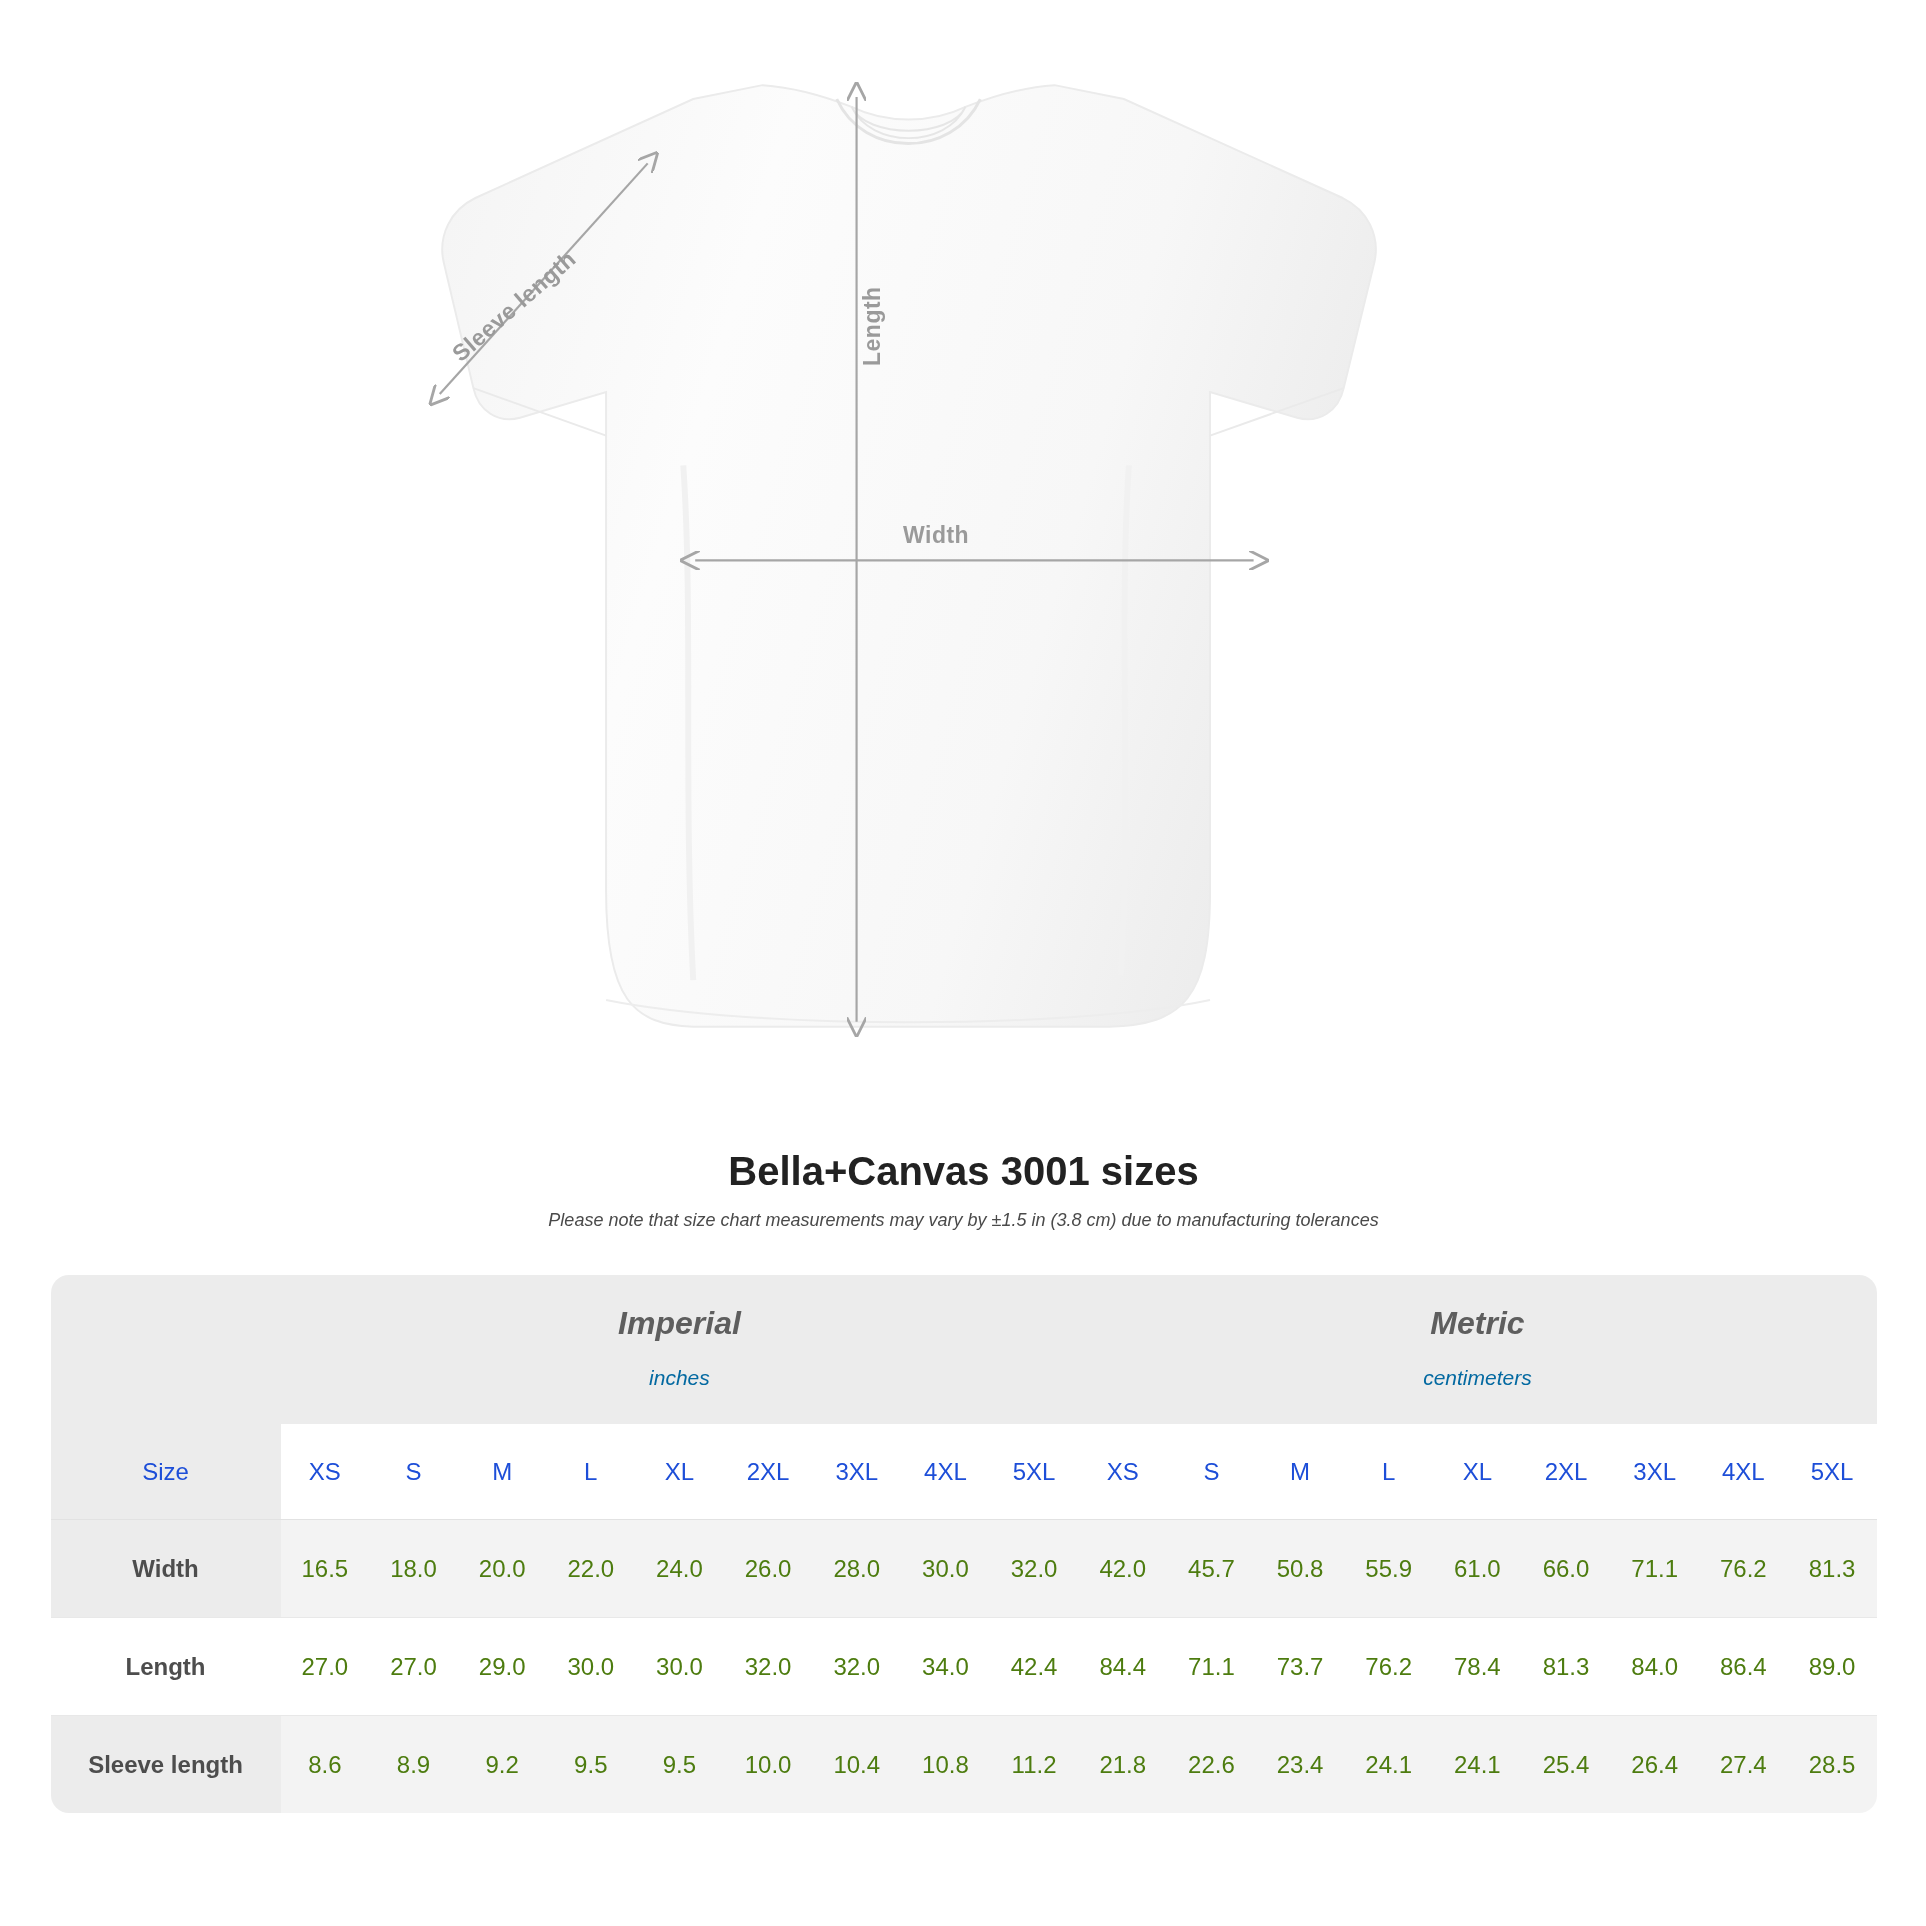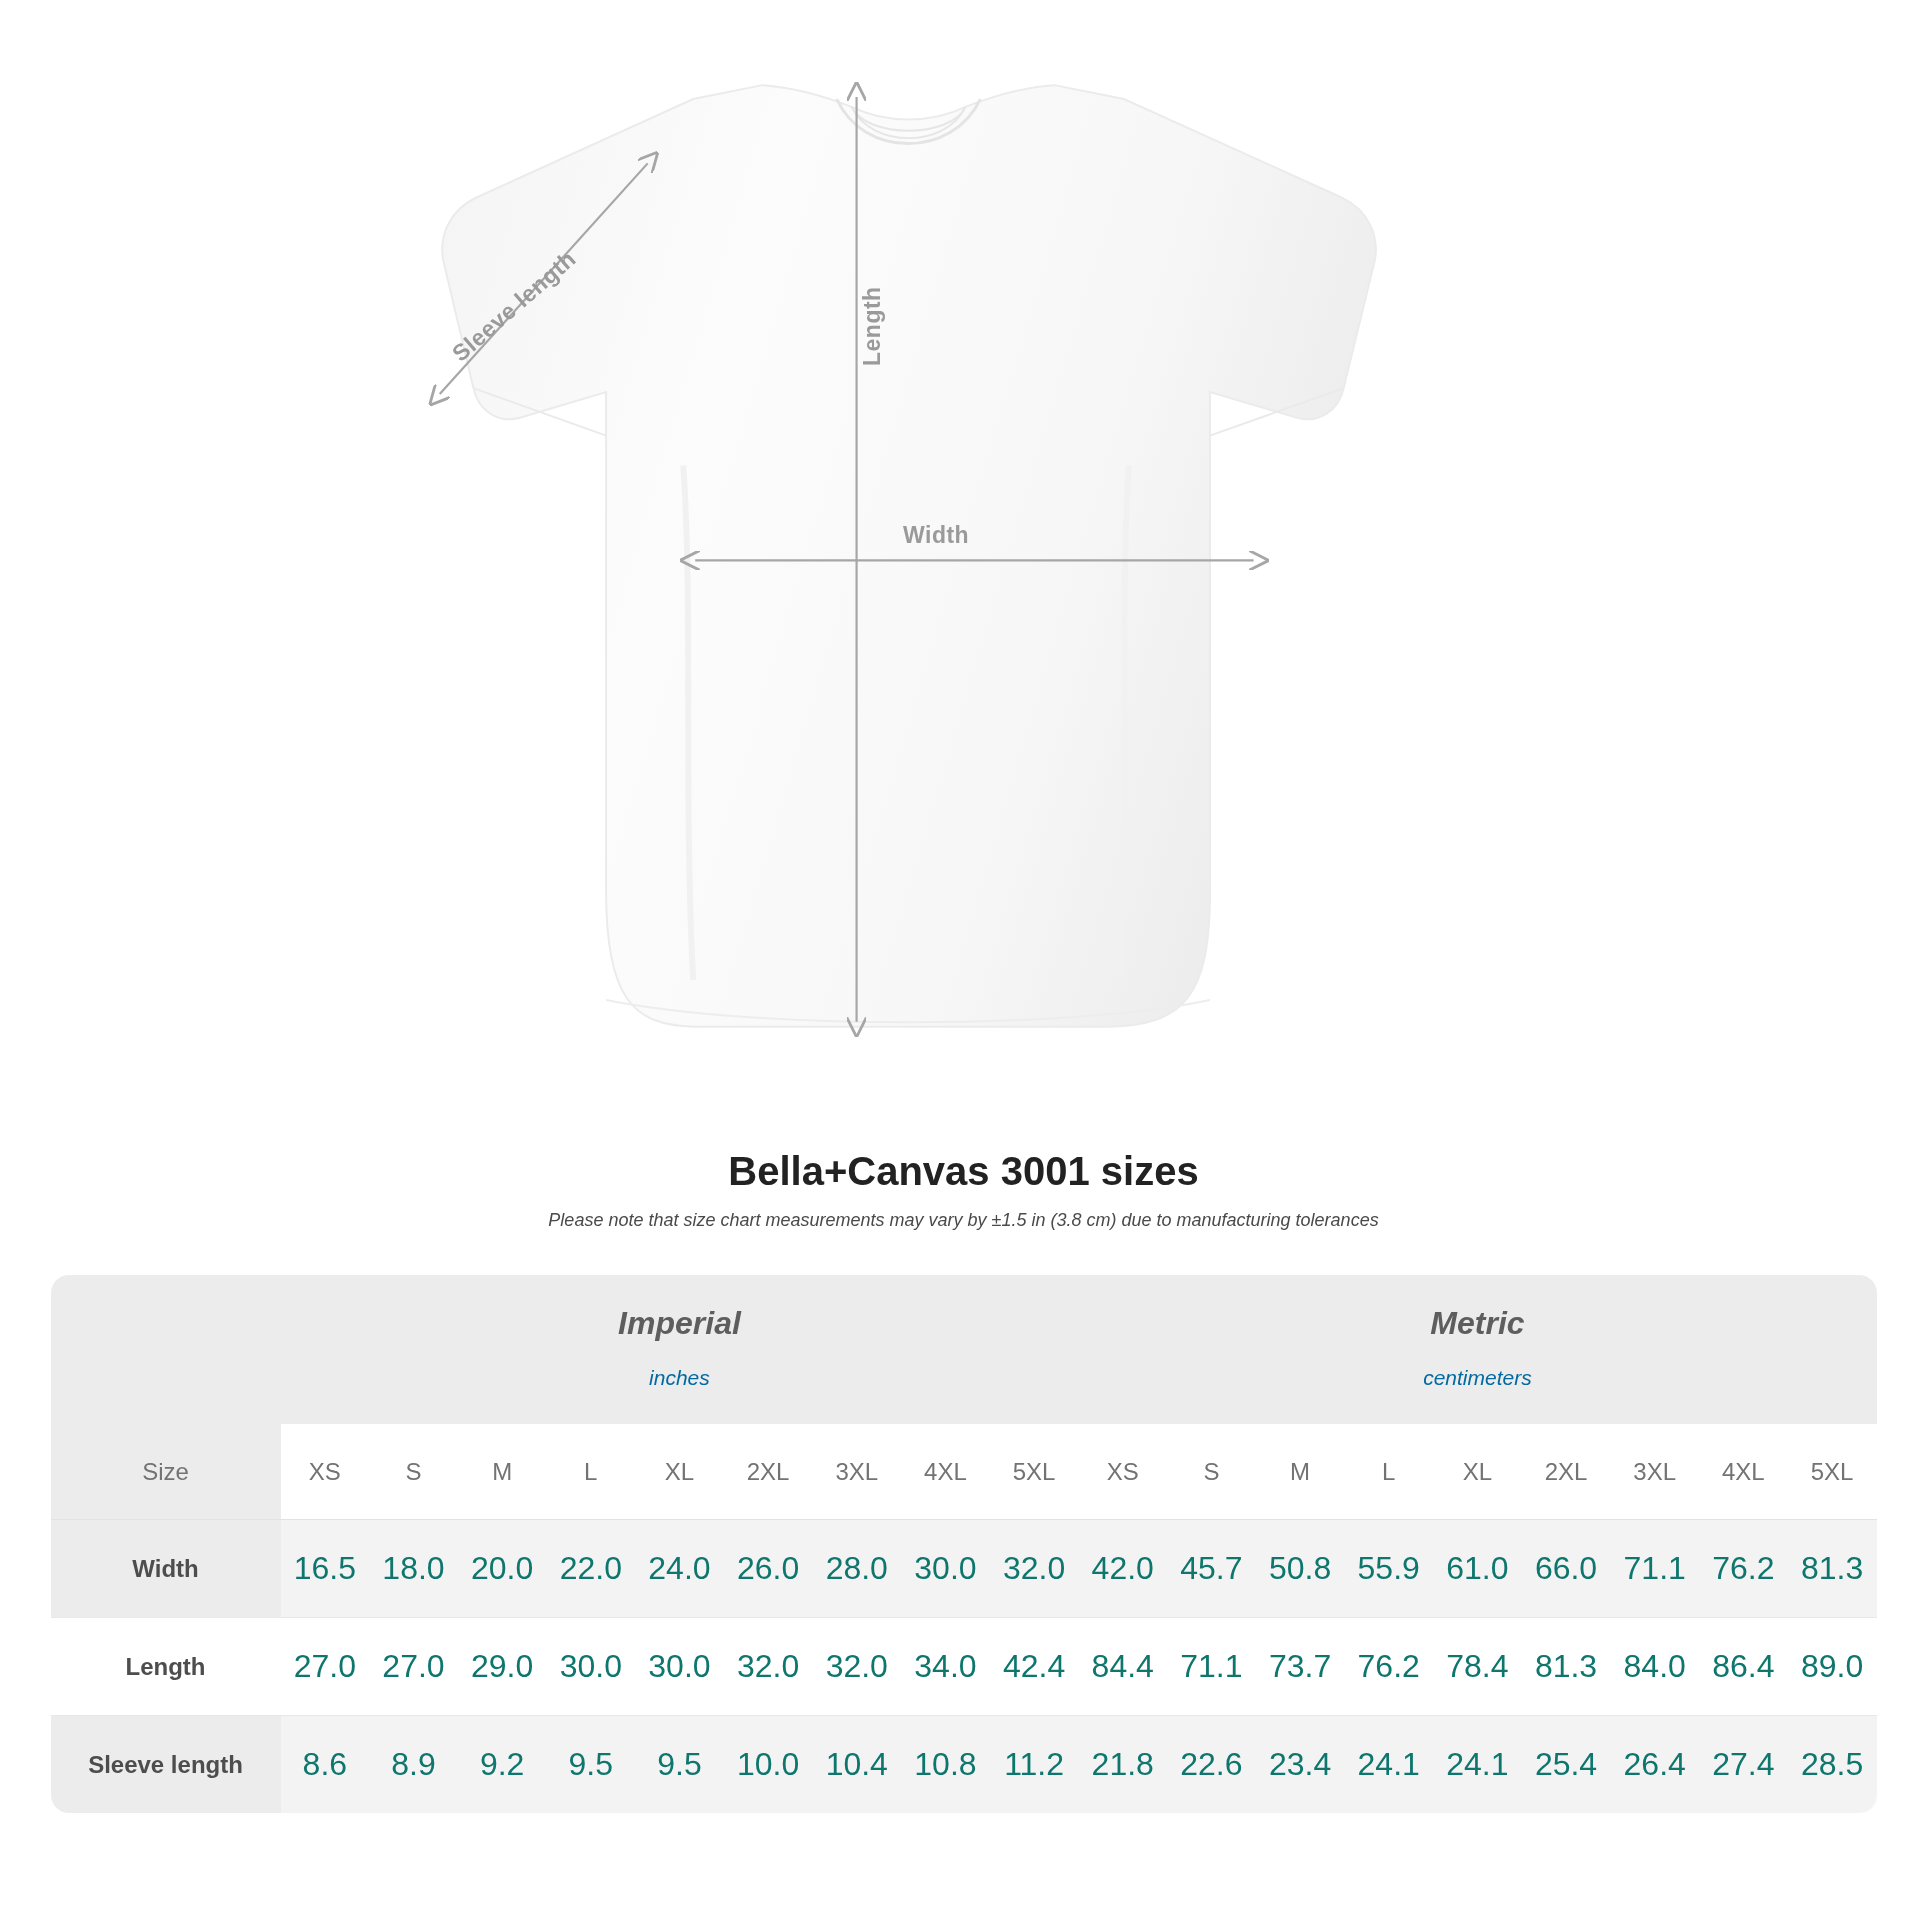--- a/index.html
+++ b/index.html
@@ -115,34 +115,34 @@
     color: #0369a1;
     line-height: 1.5;
     margin-top: 20px;
   }
 
   
   .size-row td {
     height: 95px;
     background: #ffffff;
     font-weight: bold;
-    color: #737373;
+    color: #1d4ed8;
     font-size: 24px;
     border-bottom: 1px solid #e2e2e2;
   }
   .size-row td.rowhead {
     background: #ececec;
   }
 
   
   .data-row td {
     height: 97px;
     border-bottom: 1px solid #e8e8e8;
-    font-size: 32px;
-    color: #0f766e;
+    font-size: 24px;
+    color: #4d7c0f;
   }
   .data-row td.rowhead {
     background: #ececec;
     font-weight: bold;
     color: #4d4d4d;
     font-size: 24px;
   }
   .data-row.shade td { background: #f3f3f3; }
   .data-row.shade td.rowhead { background: #ececec; }
   .data-row.plain td { background: #ffffff; }

